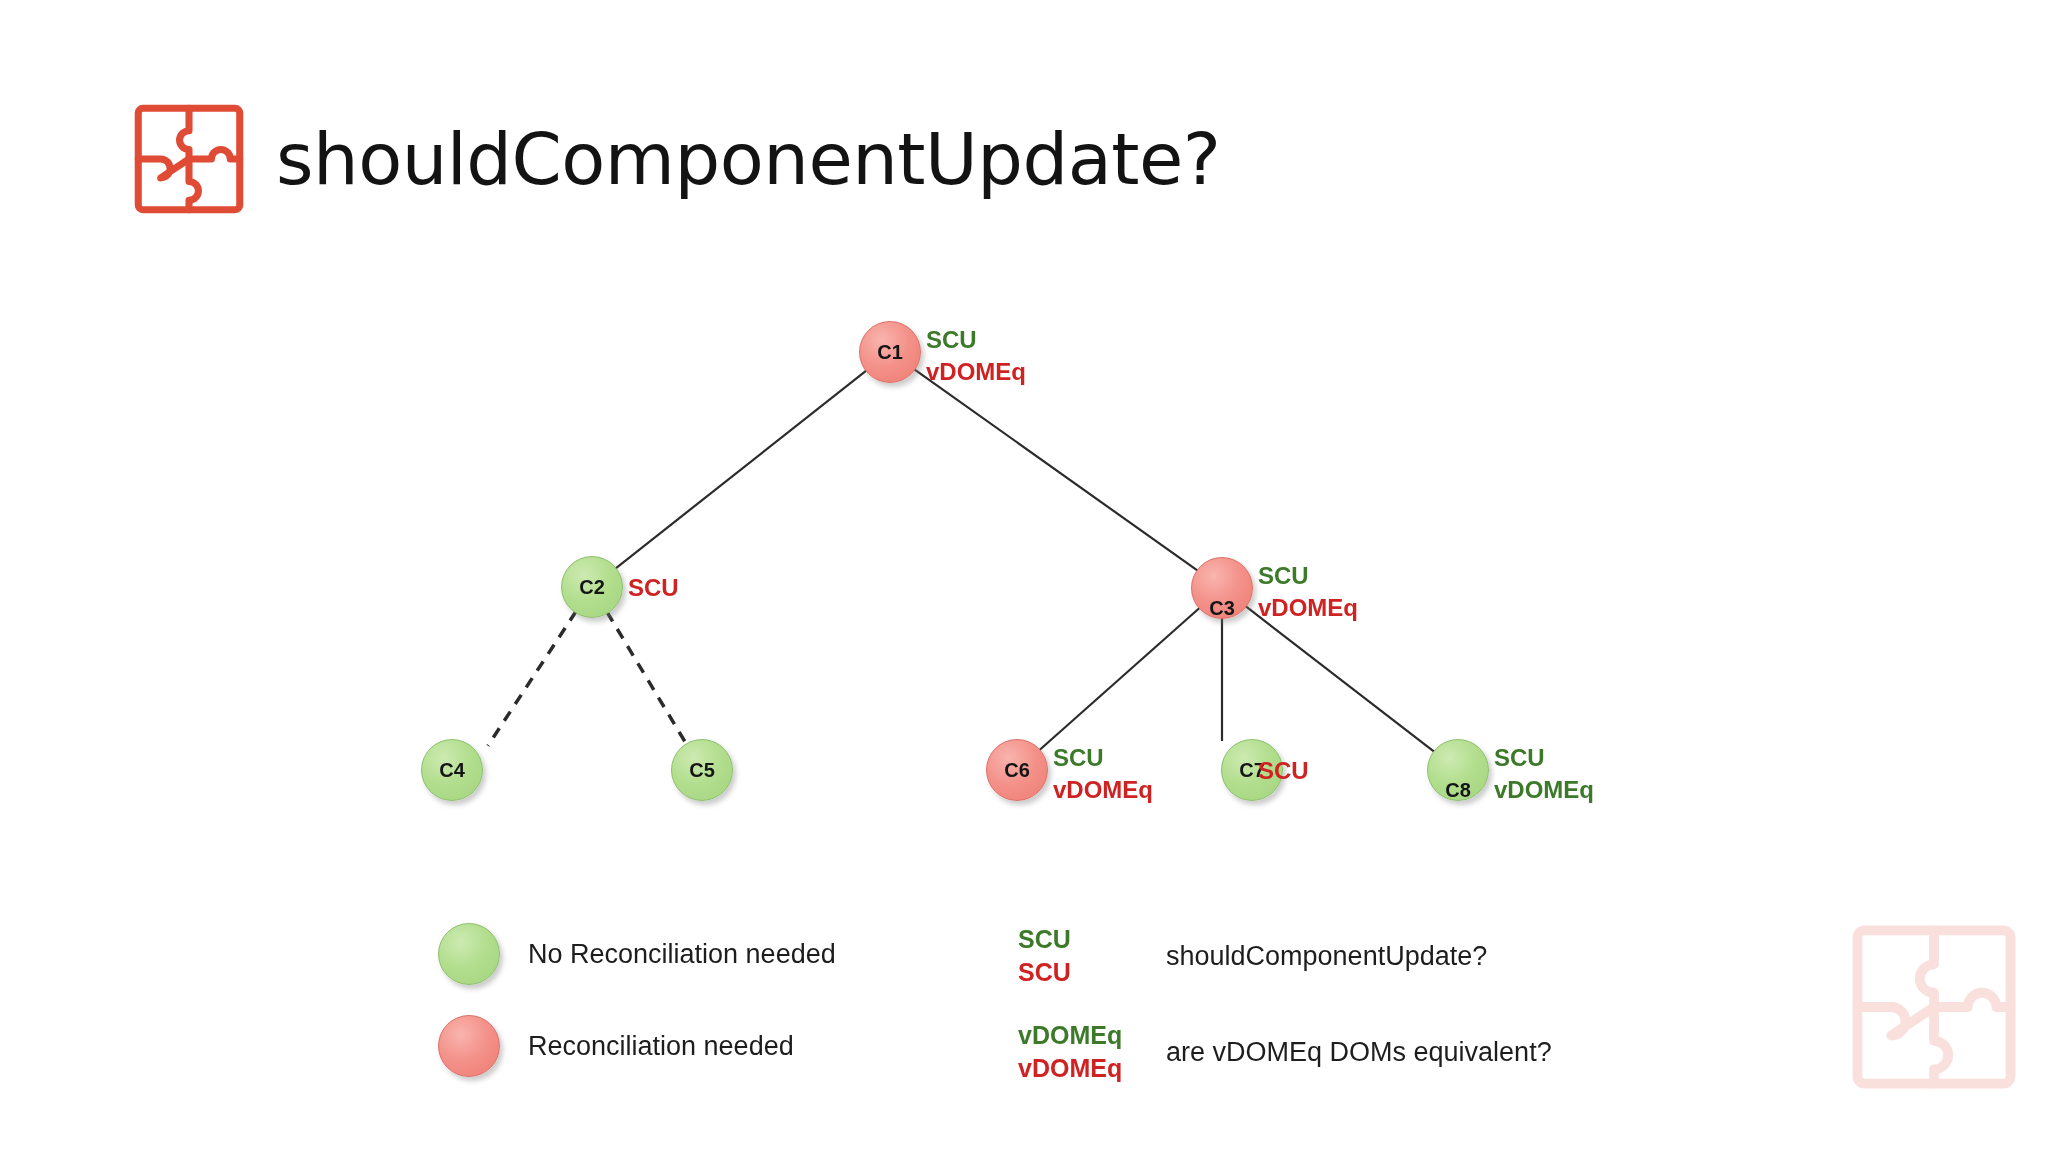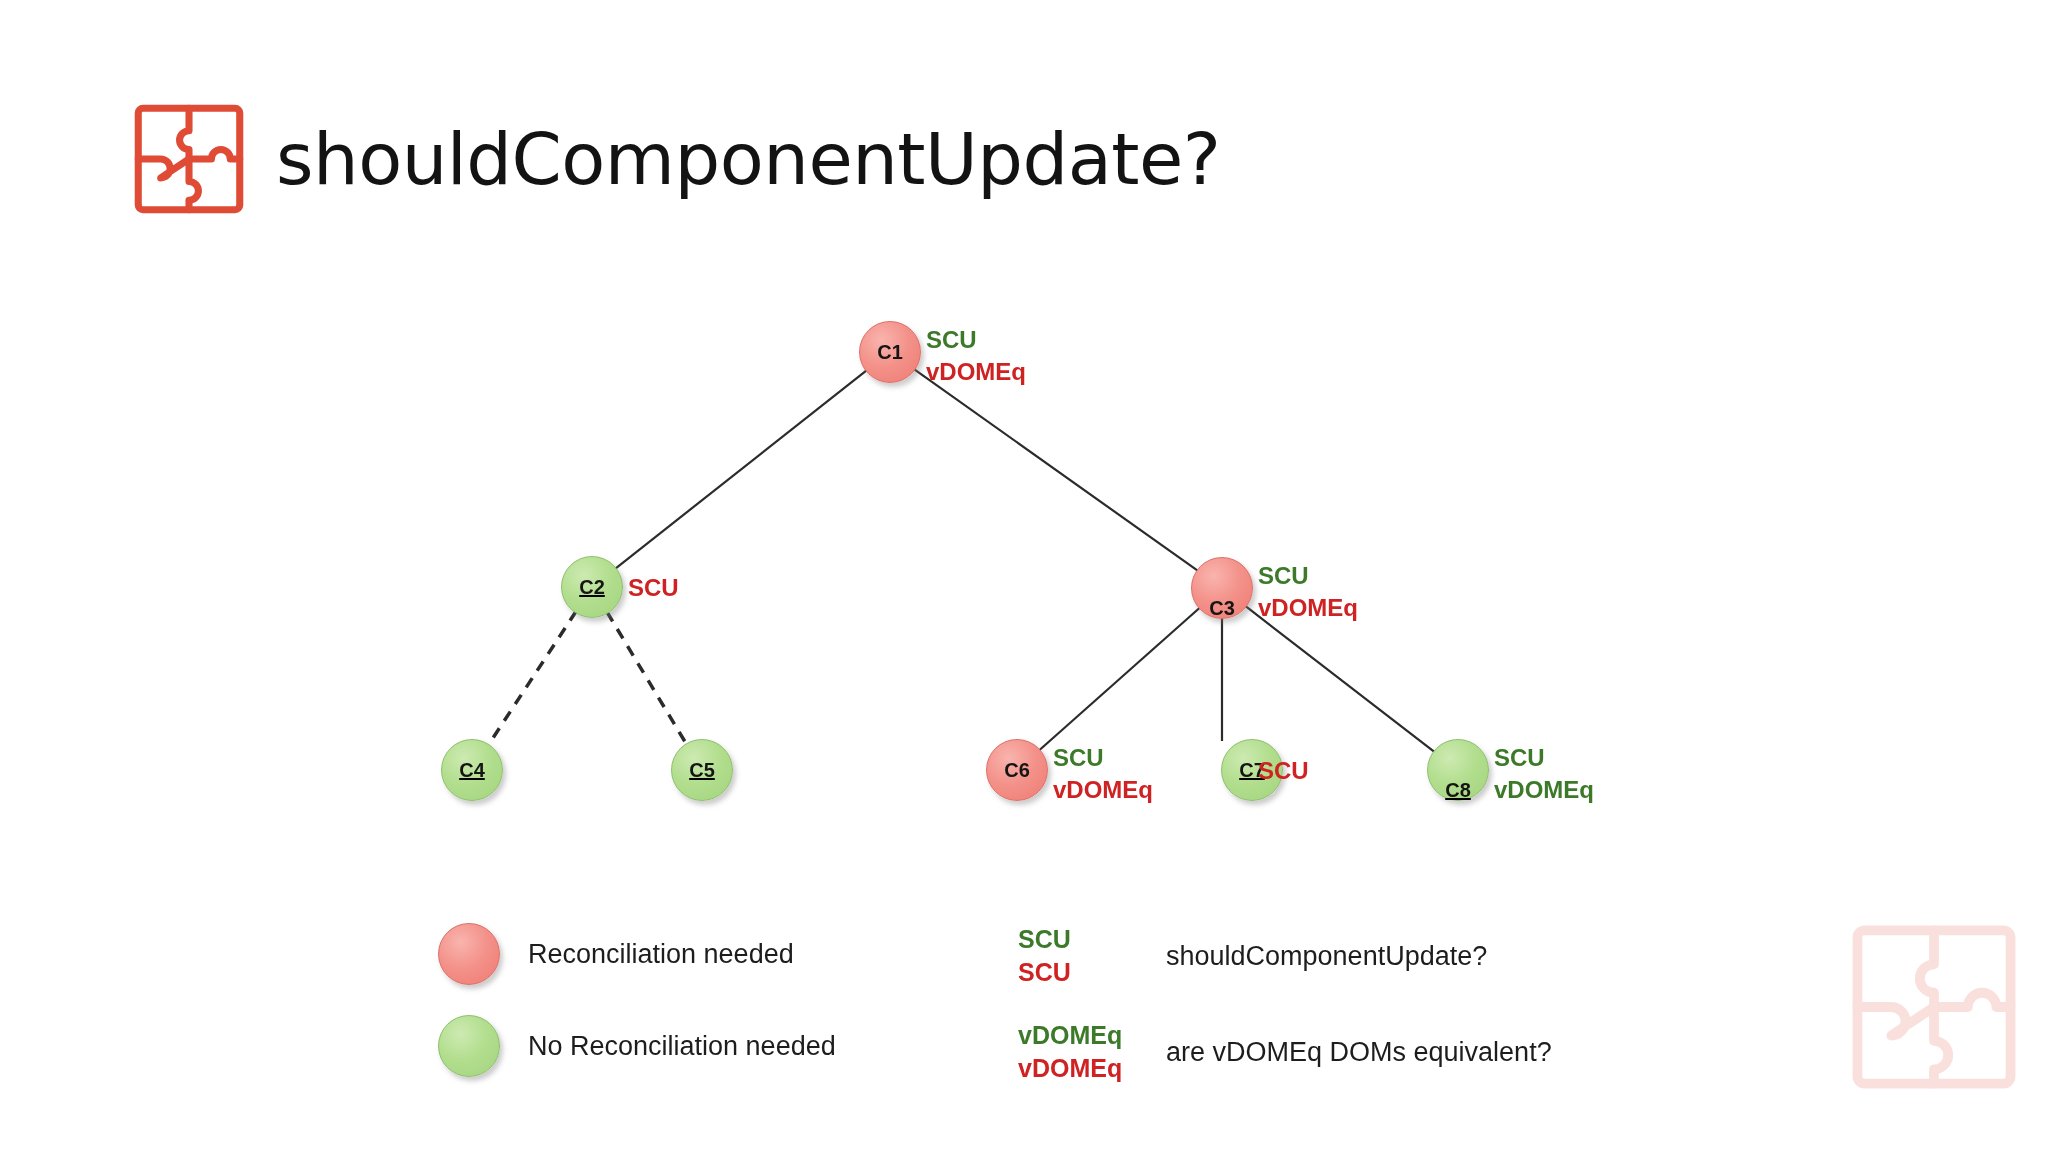--- a/index.html
+++ b/index.html
@@ -66,21 +66,20 @@
     transform: translate(-50%, -50%);
     display: flex;
     align-items: center;
     justify-content: center;
     box-sizing: border-box;
     box-shadow: 3px 4px 5px rgba(120,120,120,0.38);
   }
   .tree-node.green {
     background: radial-gradient(circle at 36% 30%, #cdeab2 0%, #b2de8e 46%, #a3d47e 100%);
     border: 1.5px solid #8dbf6d;
-    text-decoration: underline;
   }
   .tree-node.red {
     background: radial-gradient(circle at 36% 30%, #f9b4ae 0%, #f39189 48%, #ee7b72 100%);
     border: 1.5px solid #dd6f68;
   }
   .node-label {
     font-family: "Liberation Sans", sans-serif;
     font-size: 20px;
     font-weight: bold;
     color: #151515;
@@ -213,21 +212,21 @@
     <div class="node-annotation" style="left: 628px; top: 572px;">
       <span class="ann-red">SCU</span>
     </div>
     <div class="tree-node red" style="left: 1222px; top: 588px; align-items: flex-end;">
       <span class="node-label">C3</span>
     </div>
     <div class="node-annotation" style="left: 1258px; top: 560px;">
       <span class="ann-green">SCU</span>
       <span class="ann-red">vDOMEq</span>
     </div>
-    <div class="tree-node green" style="left: 472px; top: 770px;">
+    <div class="tree-node green" style="left: 452px; top: 770px;">
       <span class="node-label">C4</span>
     </div>
     <div class="tree-node green" style="left: 702px; top: 770px;">
       <span class="node-label">C5</span>
     </div>
     <div class="tree-node red" style="left: 1017px; top: 770px; text-align: center;">
       <span class="node-label">C6</span>
     </div>
     <div class="node-annotation" style="left: 1053px; top: 742px;">
       <span class="ann-green">SCU</span>
@@ -242,27 +241,27 @@
     <div class="tree-node green" style="left: 1458px; top: 770px; align-items: flex-end;">
       <span class="node-label">C8</span>
     </div>
     <div class="node-annotation" style="left: 1494px; top: 742px;">
       <span class="ann-green">SCU</span>
       <span class="ann-green">vDOMEq</span>
     </div>
   </div>
 
 <div id="legend-shapes">
+  <div class="legend-row">
+    <div class="legend-swatch green"></div>
+    <div class="legend-text">No Reconciliation needed</div>
+  </div>
   <div class="legend-row">
     <div class="legend-swatch red"></div>
     <div class="legend-text">Reconciliation needed</div>
-  </div>
-  <div class="legend-row">
-    <div class="legend-swatch green"></div>
-    <div class="legend-text">No Reconciliation needed</div>
   </div>
 </div>
 
 <div id="legend-terms">
   <div class="term-row">
     <div class="term-keys">
       <span class="ann-green">SCU</span>
       <span class="ann-red">SCU</span>
     </div>
     <div class="term-desc">shouldComponentUpdate?</div>

